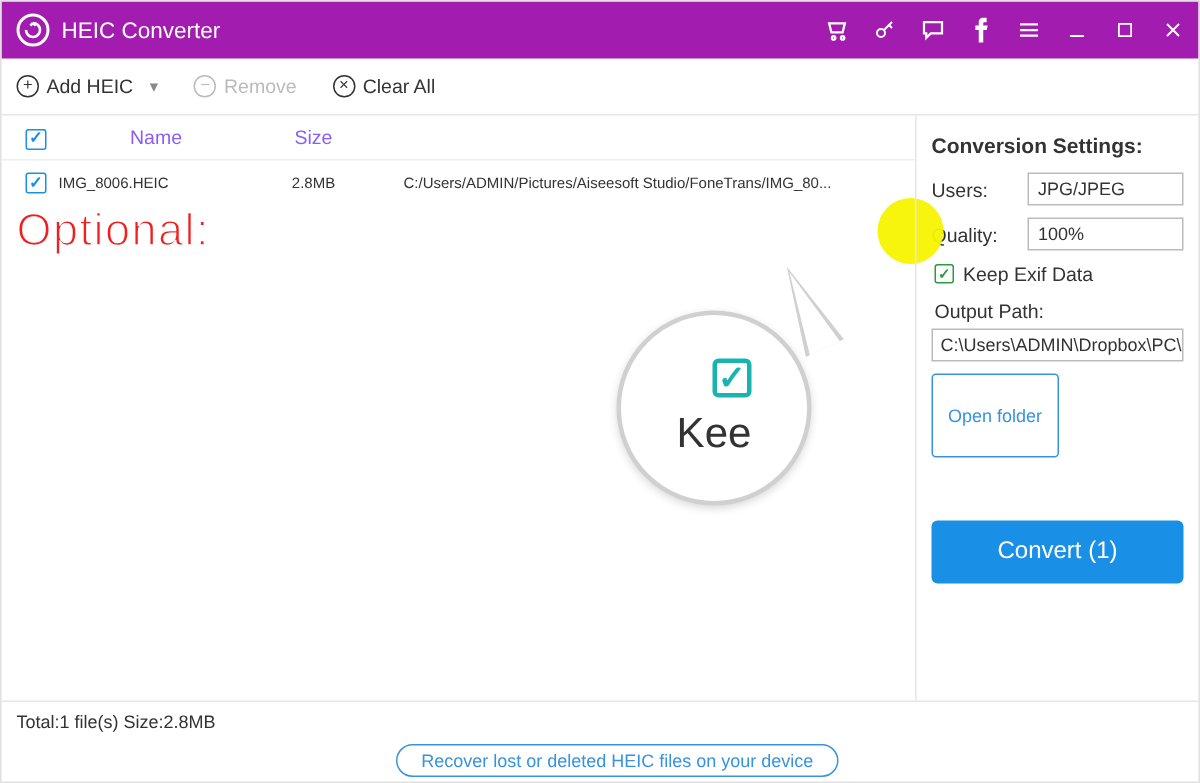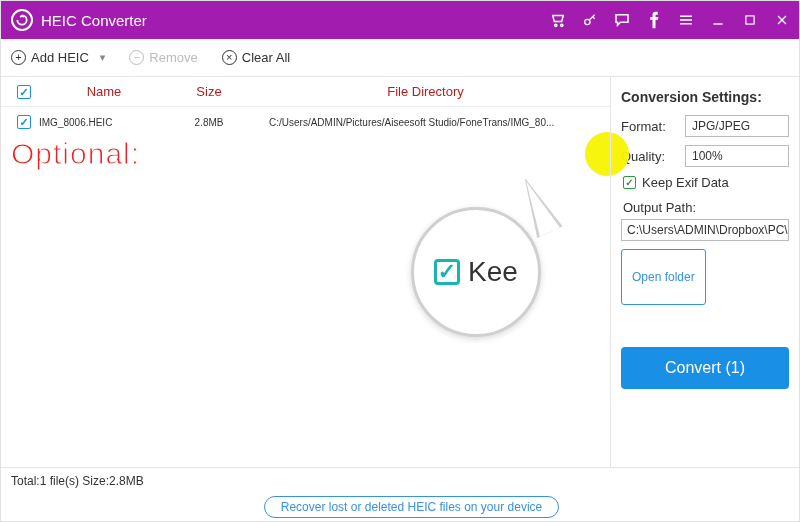--- a/index.html
+++ b/index.html
@@ -46,21 +46,21 @@
   }
   .tbtn { display: inline-flex; align-items: center; gap: 5px; cursor: pointer; color:#333;}
   .tbtn.disabled { color: #bbb; cursor: default; }
   .circle-icon { width:15px; height:15px; border:1.7px solid currentColor; border-radius:50%; display:inline-flex; align-items:center; justify-content:center; font-size:11px; line-height:1;}
   .chev { margin-left:6px; color:#888; font-size:11px;}
   
   .main { display:flex; height: calc(100% - 38px - 38px - 26px - 28px); }
   .left { flex:1; position:relative; border-right:1px solid #e6e6e6; display:flex; flex-direction:column;}
   .right { width:188px; padding:10px 10px; }
   
-  .thead { display:flex; align-items:center; height:30px; font-size:13px; color:#b91c1c; padding:0 8px; border-bottom:1px solid #eee;}
+  .thead { display:flex; align-items:center; height:30px; font-size:13px; color:#8b5cf6; padding:0 8px; border-bottom:1px solid #eee;}
   .col-check{ width:30px; text-align:center;}
   .col-name{ width:130px;}
   .col-size{ width:80px; text-align:center;}
   .col-dir{ flex:1; text-align:center;}
   
   .trow { display:flex; align-items:center; height:30px; padding:0 8px; font-size:10px;}
   .trow .col-dir{ text-align:left; padding-left:20px; white-space:nowrap; overflow:hidden; text-overflow:ellipsis;}
   .cb { width:14px; height:14px; border:1.5px solid #1a8fe6; border-radius:2px; display:inline-flex; align-items:center; justify-content:center; background:#fff; cursor:pointer;}
   .cb.checked::after{ content:"✓"; color:#1a8fe6; font-size:11px; font-weight:bold; line-height:1;}
   
@@ -72,21 +72,21 @@
     text-shadow: -1px -1px 0 #fff,1px -1px 0 #fff,-1px 1px 0 #fff,1px 1px 0 #fff;
     letter-spacing:1px;
   }
   
   .magwrap{ position:absolute; left:410px; top:130px; }
   .magcircle{
     width:130px; height:130px; border:3px solid #d0d0d0; border-radius:50%;
     background:#fff; display:flex; align-items:center; justify-content:center;
     box-shadow: 0 2px 6px rgba(0,0,0,.15);
   }
-  .mag-inner{ display:flex; align-items:center; gap:8px;}
+  .mag-inner{ display:flex; align-items:flex-end; gap:8px;flex-direction:column;}
   .mag-cb{ width:26px; height:26px; border:3px solid #18b5b0; border-radius:4px; display:flex; align-items:center; justify-content:center;}
   .mag-cb::after{ content:"✓"; color:#18b5b0; font-size:22px; font-weight:bold;}
   .mag-text{ font-size:28px; color:#333;}
   .mag-tail{ position:absolute; left:122px; top:22px; width:0; height:0;
     transform: rotate(-25deg);}
   .mag-tail::before{ content:""; position:absolute; width:0;height:0;
     border-left:14px solid transparent; border-right:14px solid transparent;
     border-bottom:60px solid #d0d0d0; left:0; top:-50px;}
   .mag-tail::after{ content:""; position:absolute; width:0;height:0;
     border-left:11px solid transparent; border-right:11px solid transparent;
@@ -188,21 +188,20 @@
 </div>
 
 <div class="hl"></div>
 
 <div class="main">
   <div class="left">
     <div class="thead">
       <div class="col-check"><span class="cb checked"></span></div>
       <div class="col-name" style="text-align:center;">Name</div>
       <div class="col-size">Size</div>
-      <div class="col-dir">File Directory</div>
     </div>
     <div class="trow">
       <div class="col-check"><span class="cb checked"></span></div>
       <div class="col-name">IMG_8006.HEIC</div>
       <div class="col-size">2.8MB</div>
       <div class="col-dir">C:/Users/ADMIN/Pictures/Aiseesoft Studio/FoneTrans/IMG_80...</div>
     </div>
 
     <div class="optional">Optional:</div>
 
@@ -213,21 +212,21 @@
           <span class="mag-cb"></span>
           <span class="mag-text">Kee</span>
         </div>
       </div>
     </div>
   </div>
 
   <div class="right">
     <h3>Conversion Settings:</h3>
     <div class="frow">
-      <div class="lab">Format:</div>
+      <div class="lab">Users:</div>
       <div class="sel">
         <span>JPG/JPEG</span>
 
       </div>
     </div>
     <div class="frow">
       <div class="lab">Quality:</div>
       <div class="sel">
         <span>100%</span>
 

